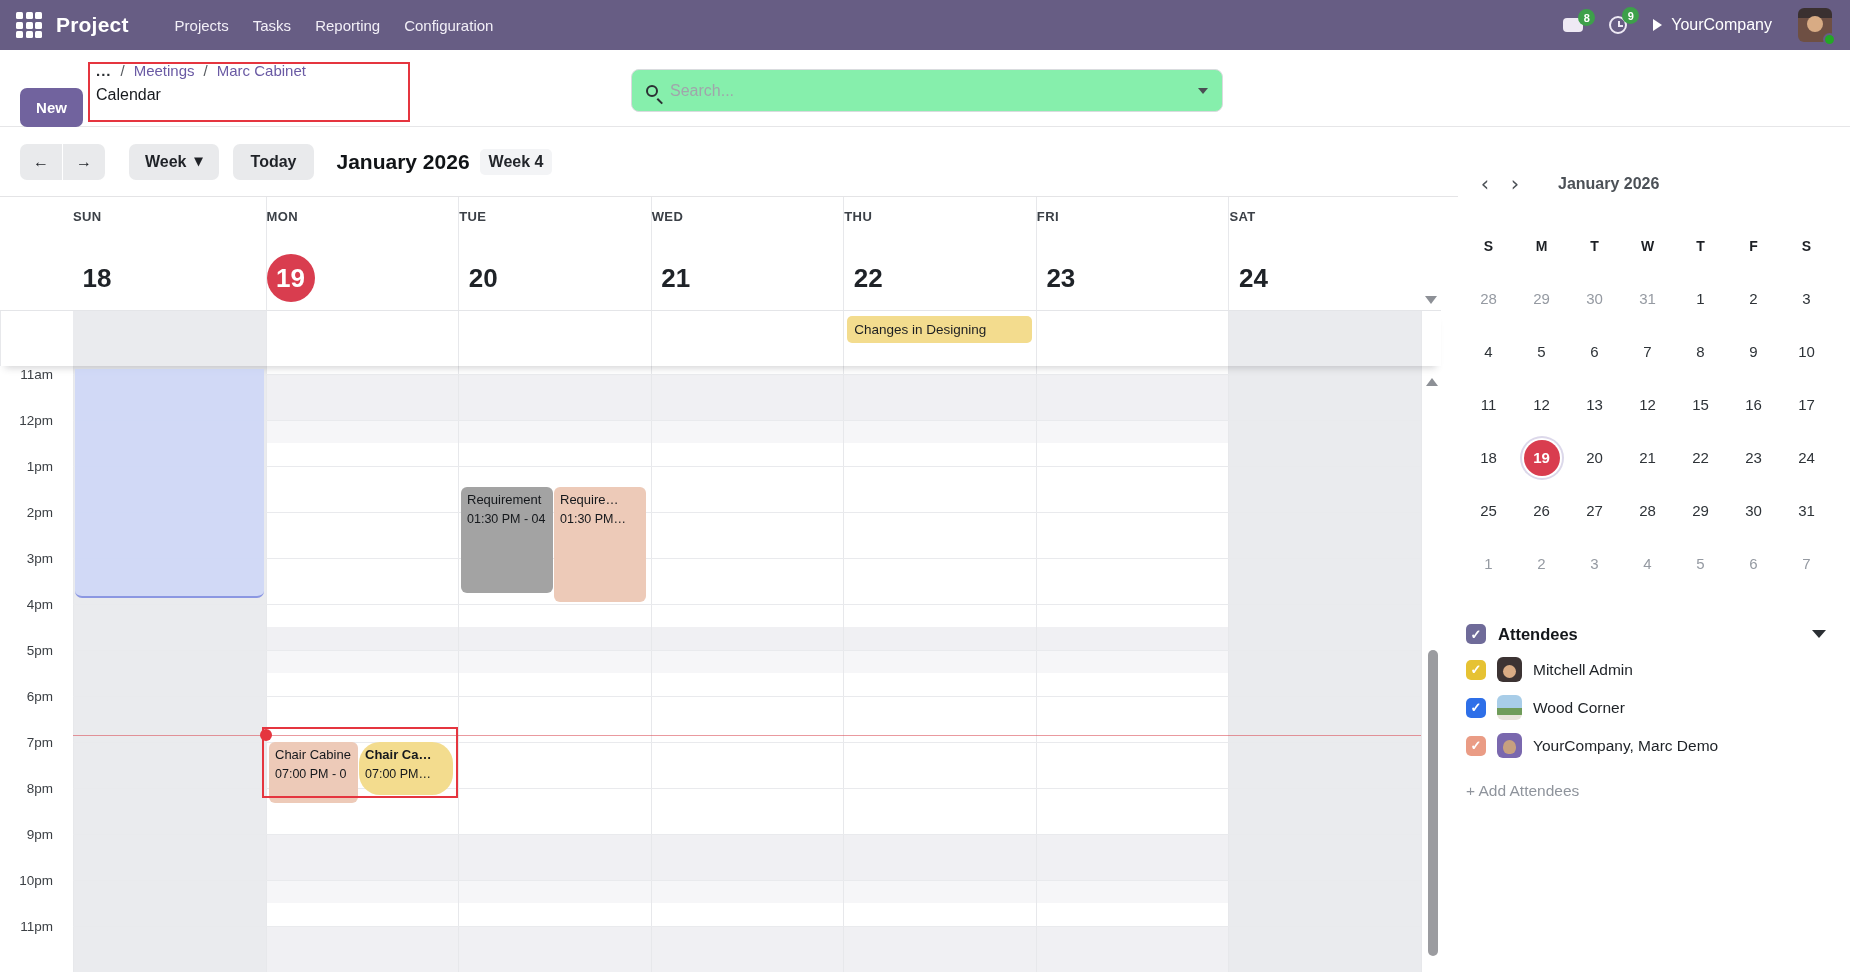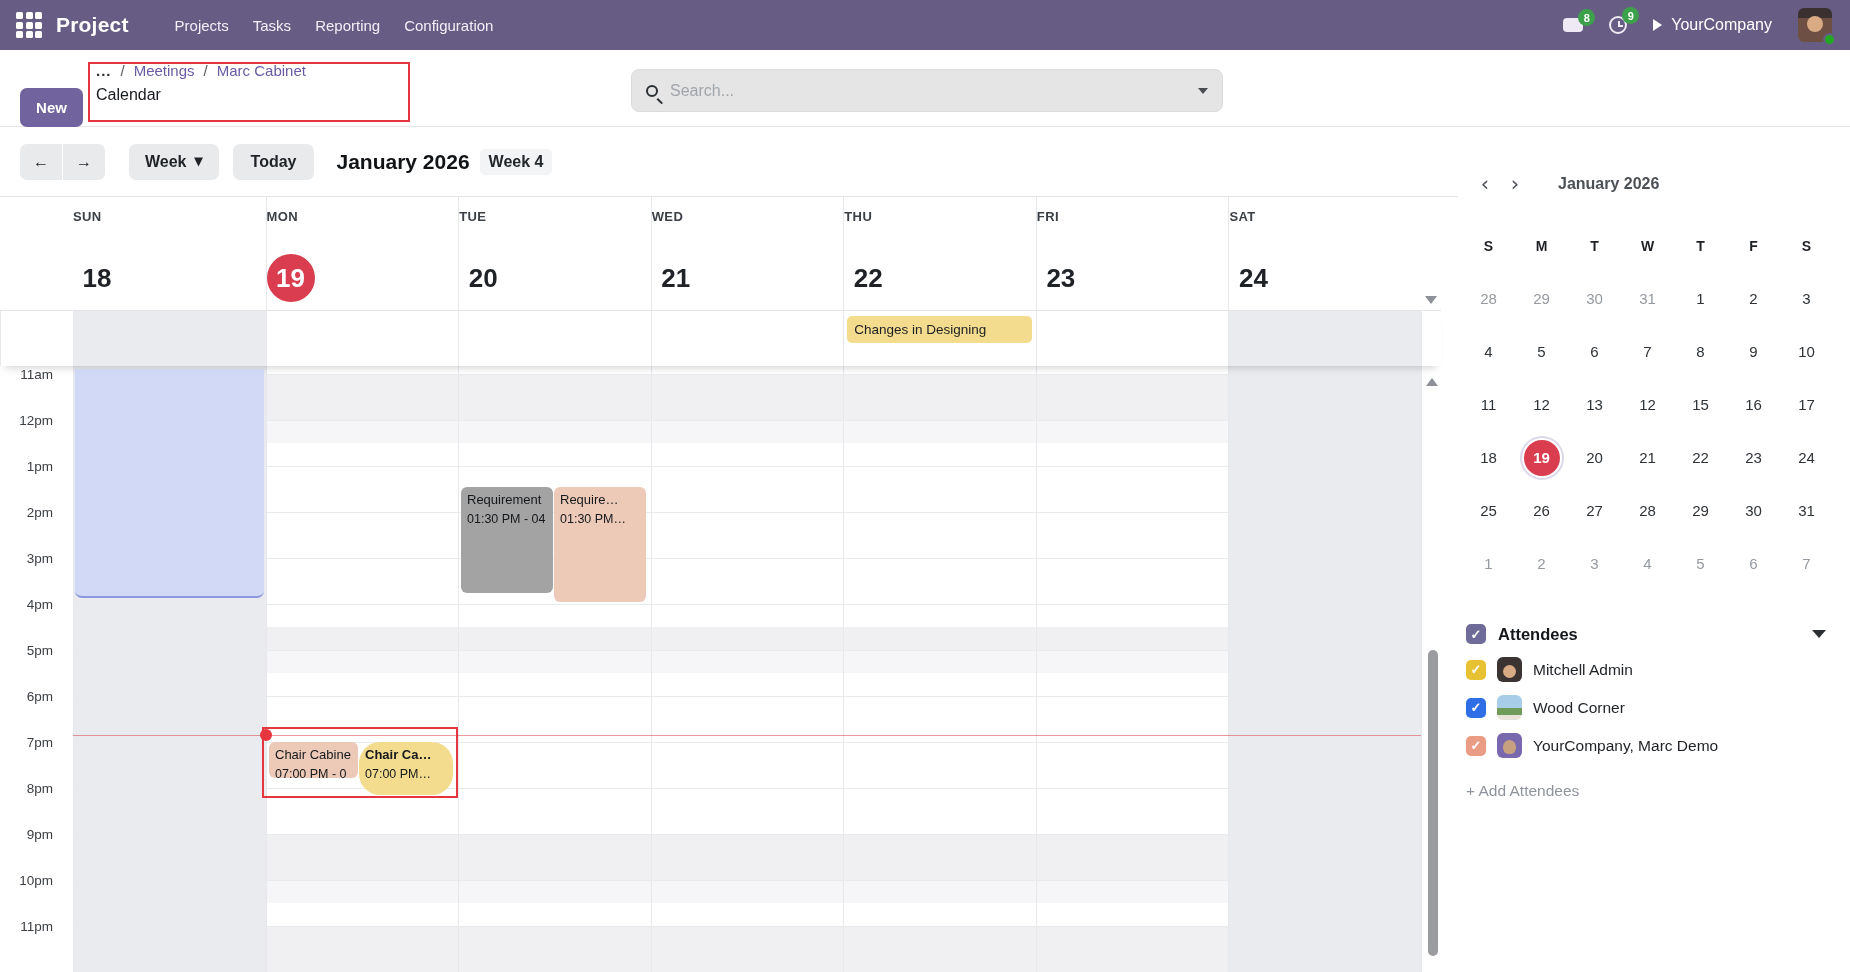--- a/index.html
+++ b/index.html
@@ -44,21 +44,21 @@
     color:#fff; font-size:15px; font-weight:bold; border:none; border-radius:7px; cursor:pointer;
     font-family:inherit; }
   .bc-wrap { position:absolute; left:96px; top:8px; }
   .bc-row { font-size:15px; color:#6a5aa4; display:flex; gap:9px; align-items:center; height:24px; }
   .bc-ellipsis { color:#2b2f33; font-weight:bold; letter-spacing:1px; cursor:pointer; }
   .bc-sep { color:#55595e; }
   .bc-link { color:#6a5aa4; cursor:pointer; }
   .bc-current { font-size:16px; color:#16191d; margin-top:4px; }
   .anno-box-bc { position:absolute; left:88px; top:12px; width:322px; height:60px;
     border:2px solid #e5353f; pointer-events:none; z-index:40; }
-  .searchbox { position:absolute; left:631px; top:19px; width:592px; height:43px; background:#e5e5e5;
+  .searchbox { position:absolute; left:631px; top:19px; width:592px; height:43px; background:#86efac;
     border:1px solid #d9dbde; border-radius:8px; display:flex; align-items:center; padding:0 14px; }
   .lens { width:12px; height:12px; border:2px solid #2b2f33; border-radius:50%; position:relative;
     margin-right:12px; flex:0 0 12px; }
   .lens::after { content:""; position:absolute; left:10px; top:11px; width:7px; height:2px;
     background:#2b2f33; transform:rotate(45deg); transform-origin:0 0; }
   .searchbox input { border:none; outline:none; flex:1; font-size:16px; color:#333;
     font-family:inherit; background:transparent; }
   .searchbox input::placeholder { color:#a0a5ab; }
   .search-caret { width:0; height:0; border-left:5px solid transparent; border-right:5px solid transparent;
     border-top:6px solid #4a4e53; cursor:pointer; }
@@ -367,21 +367,21 @@
     <div class="selection-block"></div>
 
     <div class="event ev-blue" style="left:461px; top:121px; width:92px; height:106px;">
       <div class="etitle">Requirement</div>
       <div class="etime">01:30 PM - 04</div>
     </div>
     <div class="event ev-salmon" style="left:554px; top:121px; width:92px; height:115px;">
       <div class="etitle">Require…</div>
       <div class="etime">01:30 PM…</div>
     </div>
-    <div class="event ev-salmon" style="left:269px; top:376px; width:89px; height:36px;">
+    <div class="event ev-salmon" style="left:269px; top:376px; width:89px; height:61px;">
       <div class="etitle">Chair Cabine</div>
       <div class="etime">07:00 PM - 0</div>
     </div>
     <div class="event ev-yellow" style="left:359px; top:376px; width:94px; height:53px;">
       <div class="etitle">Chair Ca…</div>
       <div class="etime">07:00 PM…</div>
     </div>
 
     <div class="now-line"></div>
     <div class="now-dot"></div>

